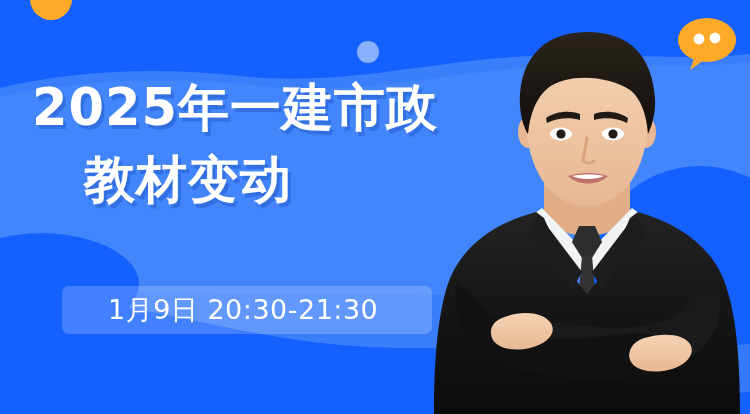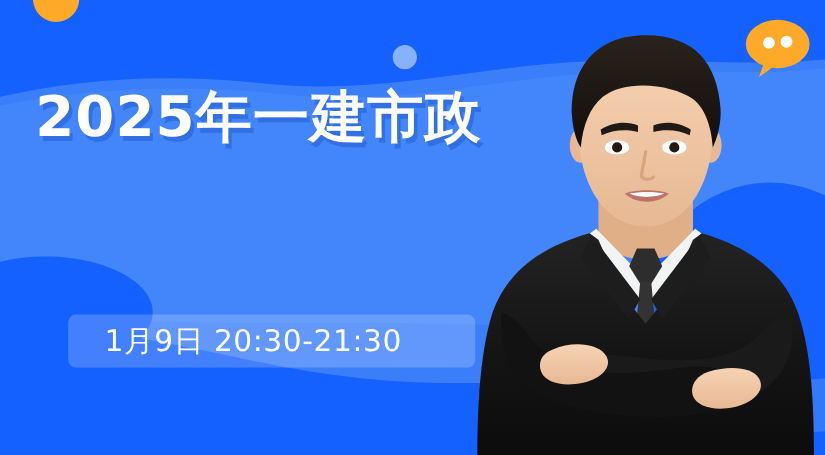--- a/index.html
+++ b/index.html
@@ -69,21 +69,21 @@
     left:62px; top:286px;
     width:370px; height:48px;
     background:rgba(255,255,255,.20);
     border-radius:7px;
     display:flex; align-items:center;
   }
   #date-banner-text {
     color:#ffffff;
     font-size:27px;
     letter-spacing:.5px;
-    padding-left:33px;
+    padding-left:46px;
     white-space:nowrap;
     font-family:"DejaVu Sans","Liberation Sans",sans-serif;
   }
 </style>
 </head>
 <body>
 
 <div id="poster">
 
   <svg class="layer" viewBox="0 0 750 414" preserveAspectRatio="none" aria-hidden="true">
@@ -168,19 +168,20 @@
 
       <path fill="none" stroke="#d9a37c" stroke-width="3" stroke-linecap="round" d="M155,116 L151,138 C153,142 159,142 162,139"></path>
 
       <path fill="#c0726c" d="M136,154 C146,150 166,150 176,154 C166,164 146,164 136,154 Z"></path>
       <path fill="#ffffff" d="M140,154 C150,152 163,152 172,154 C163,158 149,158 140,154 Z"></path>
     </svg>
   </div>
 
   <div id="headline-group">
     <div class="headline" id="headline-line-1">2025年一建市政</div>
+    <div class="headline" id="headline-line-2">教材变动</div>
   </div>
 
   <div id="date-banner">
     <span id="date-banner-text">1月9日 20:30-21:30</span>
   </div>
 
 </div>
 
 </body></html>

